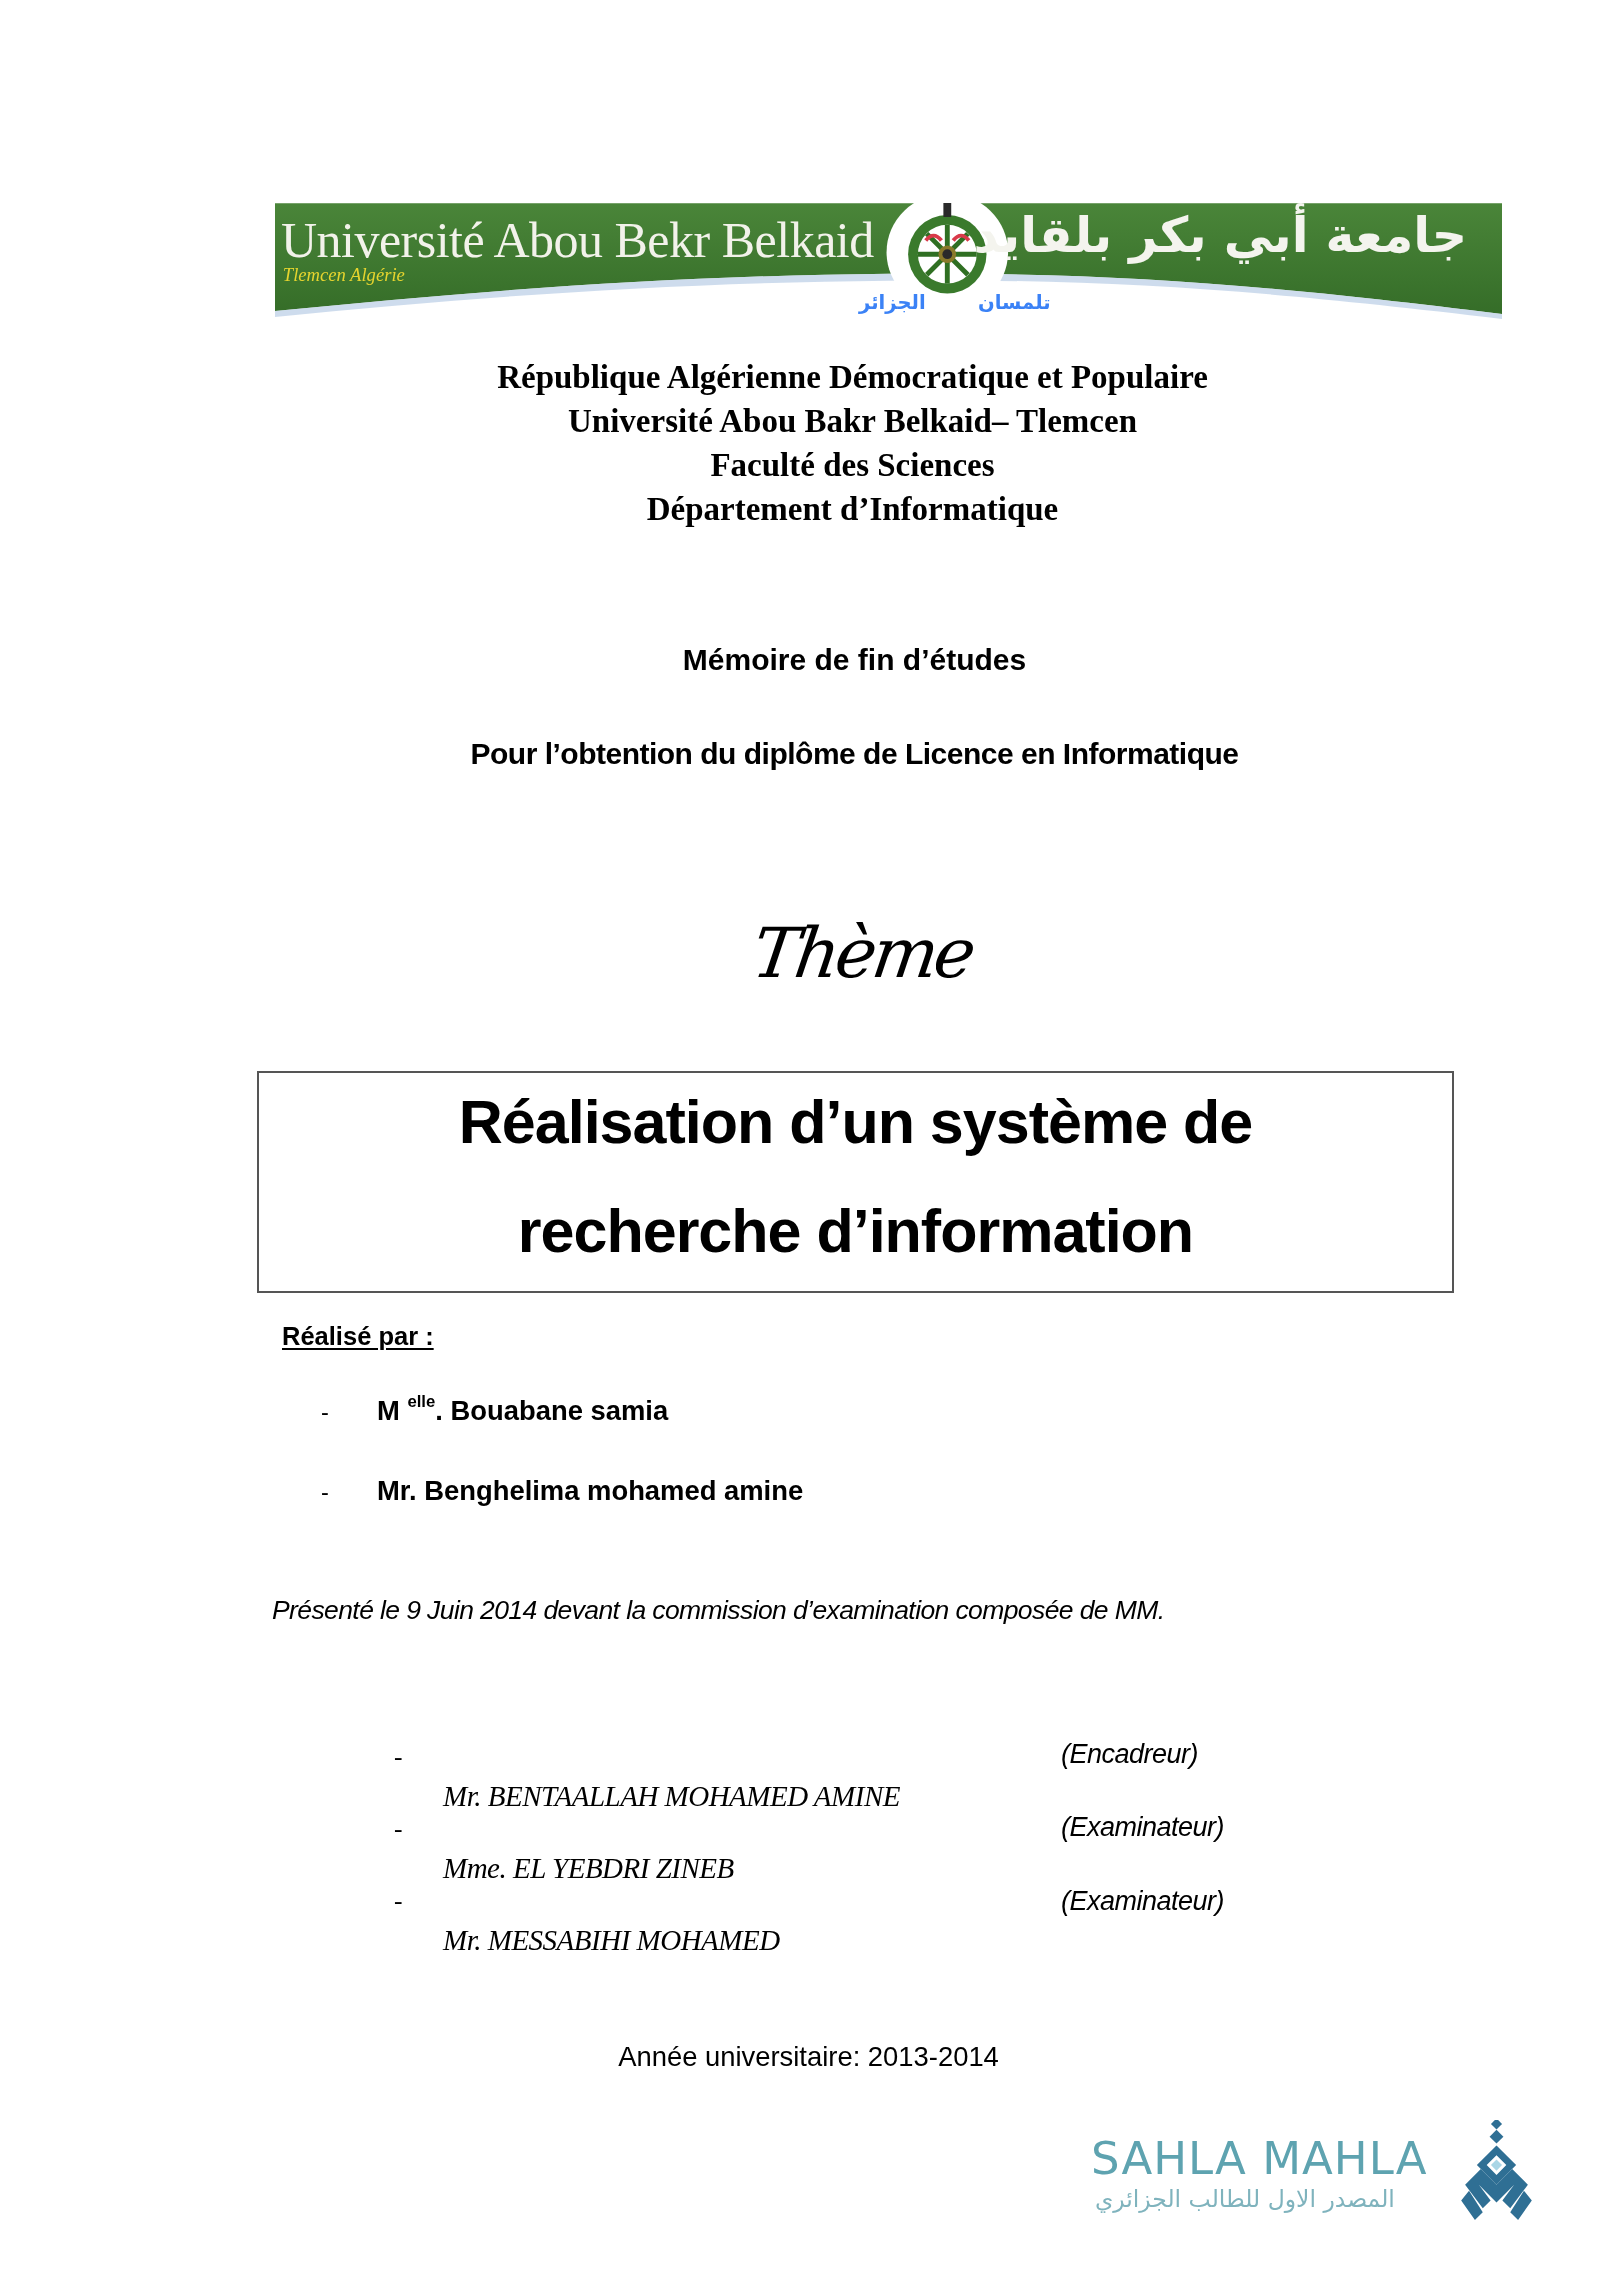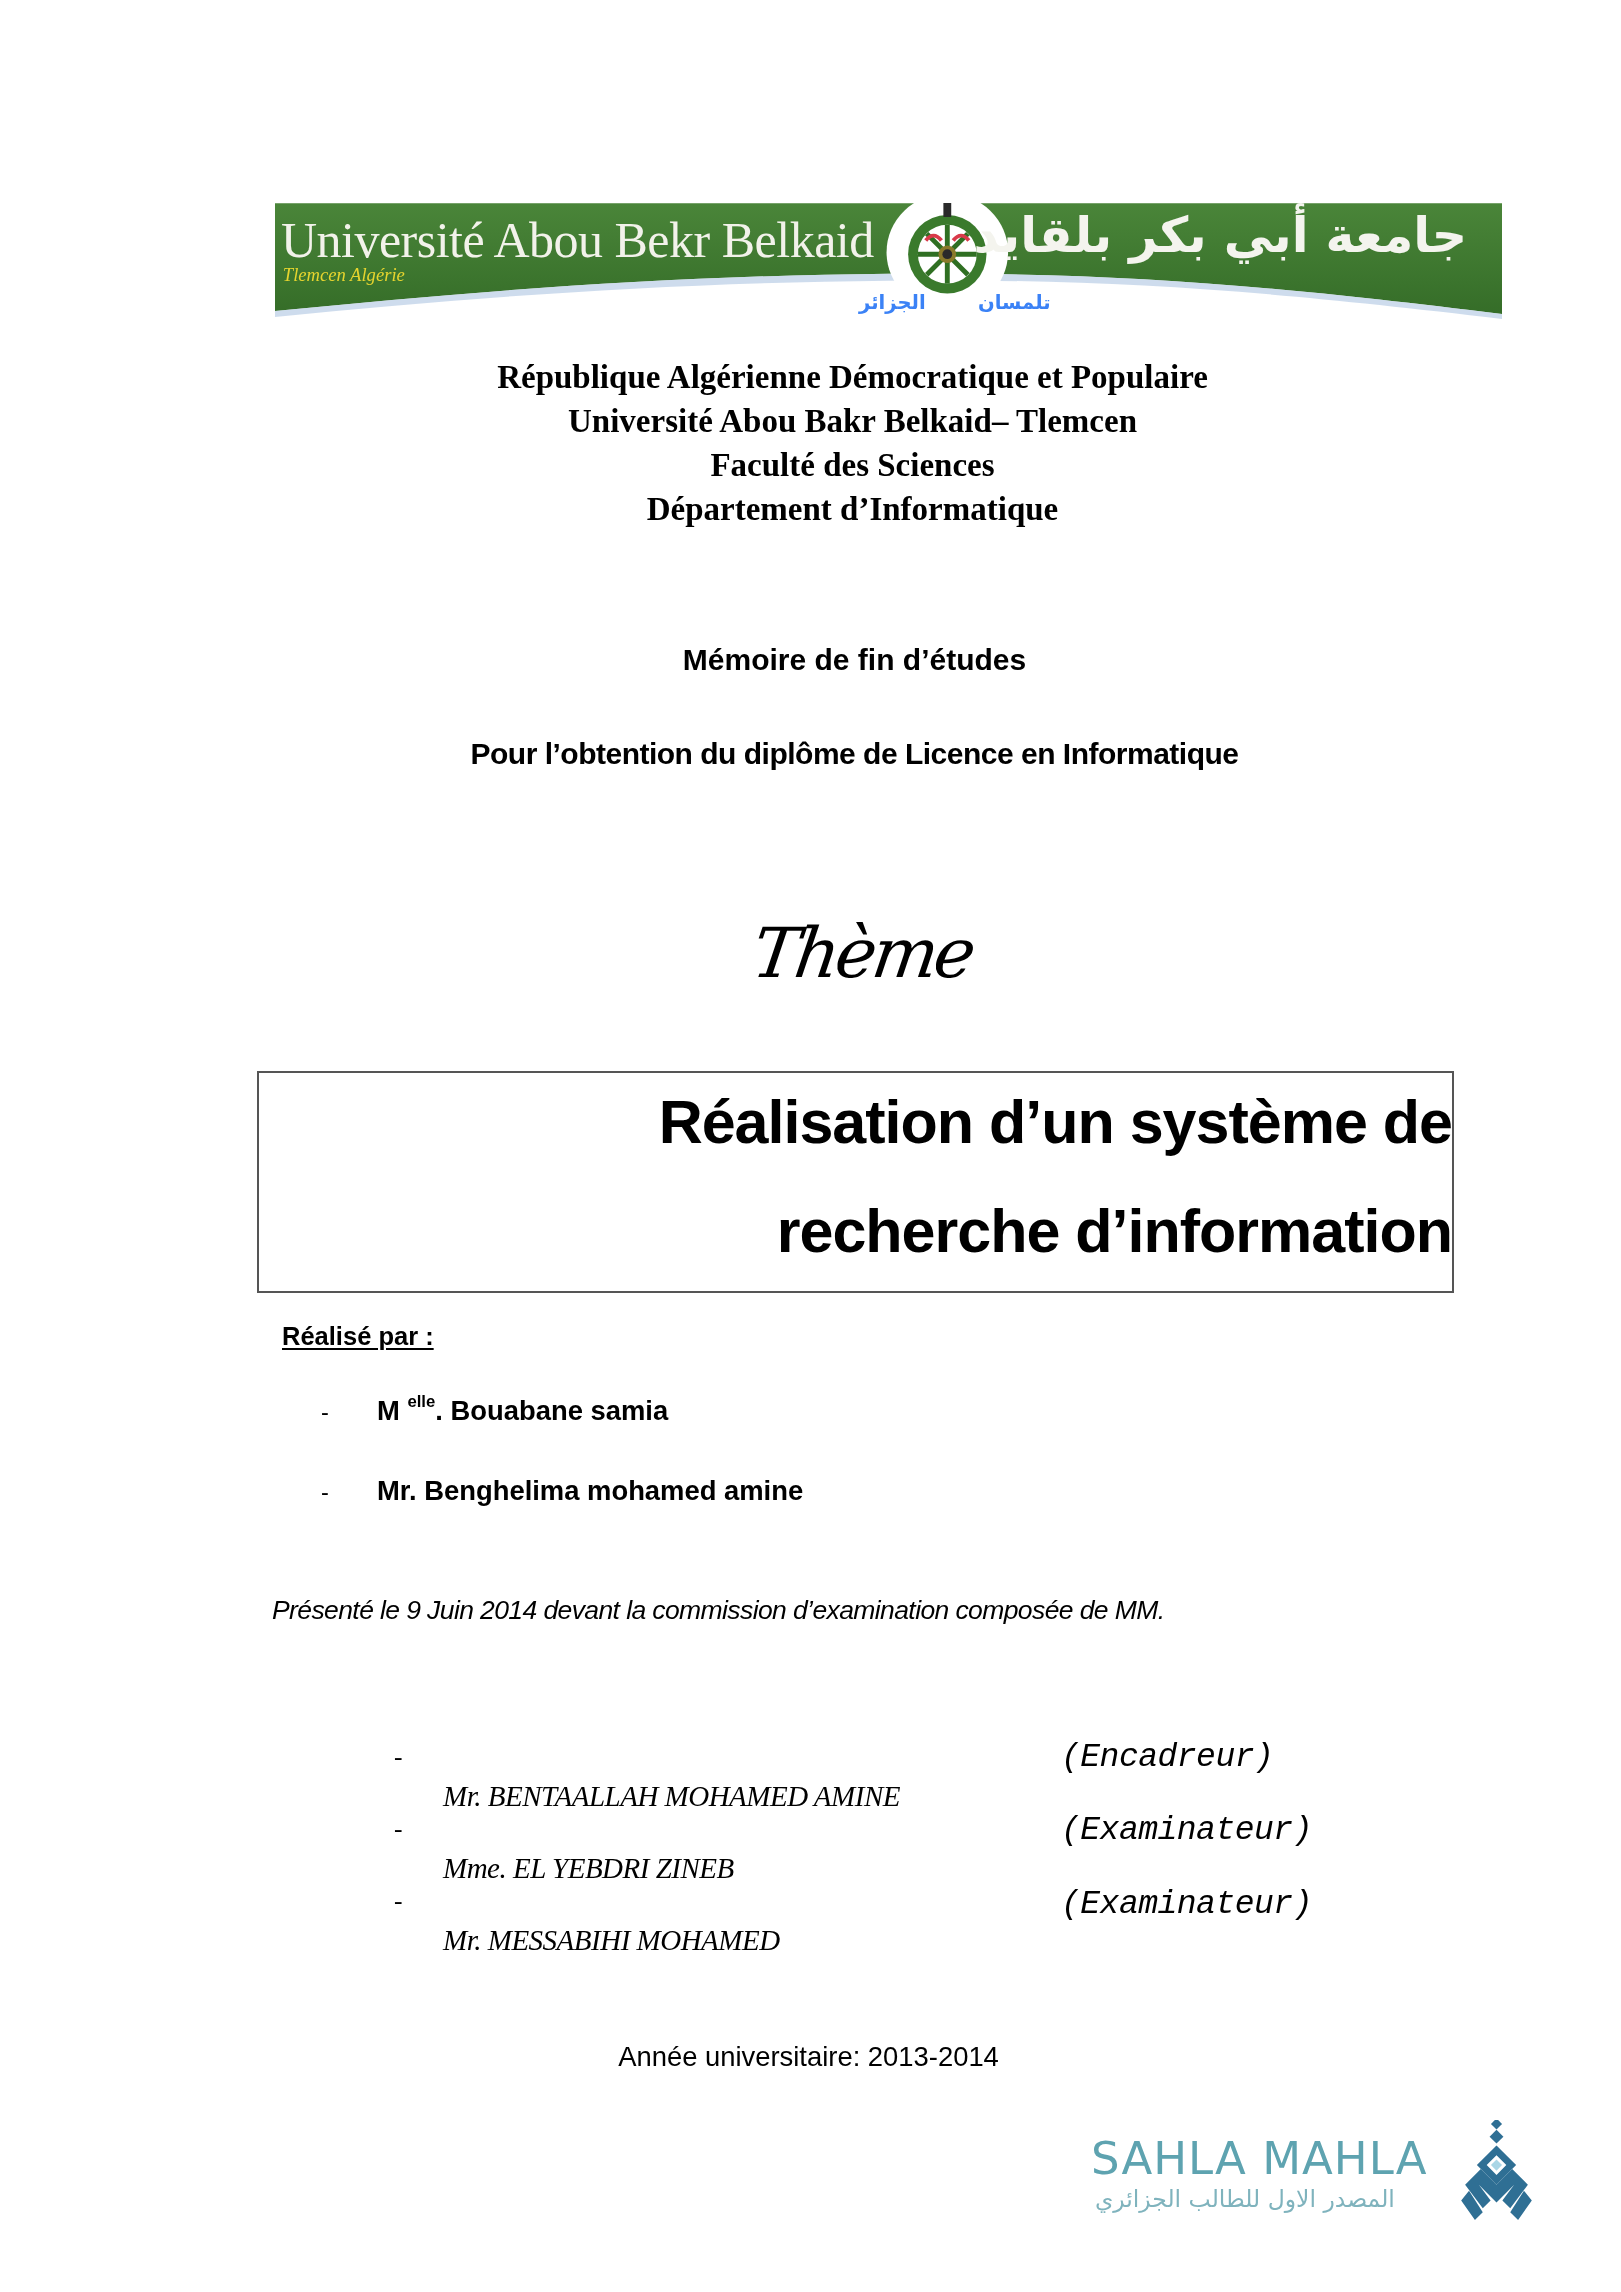--- a/index.html
+++ b/index.html
@@ -15,32 +15,32 @@
     .banner-ar-small { position: absolute; top: 88px; font-family: "DejaVu Sans", sans-serif; color: #3b82f6; font-size: 19.6px; font-weight: bold; white-space: nowrap; direction: rtl; }
 
     
     .hdr { left: 0; width: 1705px; text-align: center; font-family: "Liberation Serif", serif; font-weight: bold; font-size: 33px; white-space: nowrap; }
     .calibri-b { font-family: "Liberation Sans", sans-serif; font-weight: bold; }
     .center-line { left: 0; width: 1709px; text-align: center; white-space: nowrap; }
 
     .theme { left: 0; width: 1725px; text-align: center; font-family: "DejaVu Serif", serif; font-style: italic; font-size: 69px; letter-spacing: -3.9px; transform: skewX(-8deg); }
 
     .title-box { left: 257px; top: 1071px; width: 1197px; height: 222px; border: 2px solid #555; box-sizing: border-box; }
-    .title-line { left: 0; width: 100%; text-align: right; font-family: "Liberation Sans", sans-serif; font-weight: bold; font-size: 61px; white-space: nowrap; letter-spacing: -1px; }
+    .title-line { left: 0; width: 100%; text-align: center; font-family: "Liberation Sans", sans-serif; font-weight: bold; font-size: 61px; white-space: nowrap; letter-spacing: -1px; }
 
     .real { left: 272px; top: 1322px; font-family: "Liberation Sans", sans-serif; font-weight: bold; font-size: 25.5px; text-decoration: underline; text-underline-offset: 2.9px; margin-left: 10px; }
     .dash { font-family: "Liberation Sans", sans-serif; font-size: 23.5px; }
     .member { font-family: "Liberation Sans", sans-serif; font-weight: bold; font-size: 27.4px; white-space: nowrap; text-align: right; }
     .member sup { font-size: 16.7px; font-weight: bold; position: relative; top: -2.9px; }
 
     .presented { left: 272px; top: 1595px; font-family: "Liberation Sans", sans-serif; font-style: italic; font-size: 26.5px; white-space: nowrap; letter-spacing: -0.6px; }
 
     .jury-dash { font-family: "Liberation Serif", serif; font-size: 25.5px; }
     .jury-name { font-family: "Liberation Serif", serif; font-style: italic; font-size: 29px; white-space: nowrap; letter-spacing: -0.5px; margin-top: 44px; }
-    .jury-role { font-family: Liberation Mono, monospace; font-style: italic; font-size: 33px; white-space: nowrap; letter-spacing: -0.5px; }
+    .jury-role { font-family: Liberation Sans, sans-serif; font-style: italic; font-size: 27px; white-space: nowrap; letter-spacing: -0.5px; }
 
     .year { left: 0; width: 1617px; text-align: center; font-family: "Liberation Sans", sans-serif; font-size: 27.4px; white-space: nowrap; }
 
     .sm-logo { left: 1091px; top: 2120px; width: 451px; height: 113px; }
     .sm-text { position: absolute; left: 0; top: 11.8px; font-family: "DejaVu Sans", sans-serif; font-size: 45px; color: #5ea3b0; letter-spacing: 1px; white-space: nowrap; }
     .sm-ar { position: absolute; left: 3.9px; top: 65px; font-family: "DejaVu Sans", sans-serif; font-size: 23.5px; color: #7fb3bd; white-space: nowrap; direction: rtl; }
     .sm-icon { position: absolute; left: 370px; top: 0; }
   </style>
 </head>
 <body>

